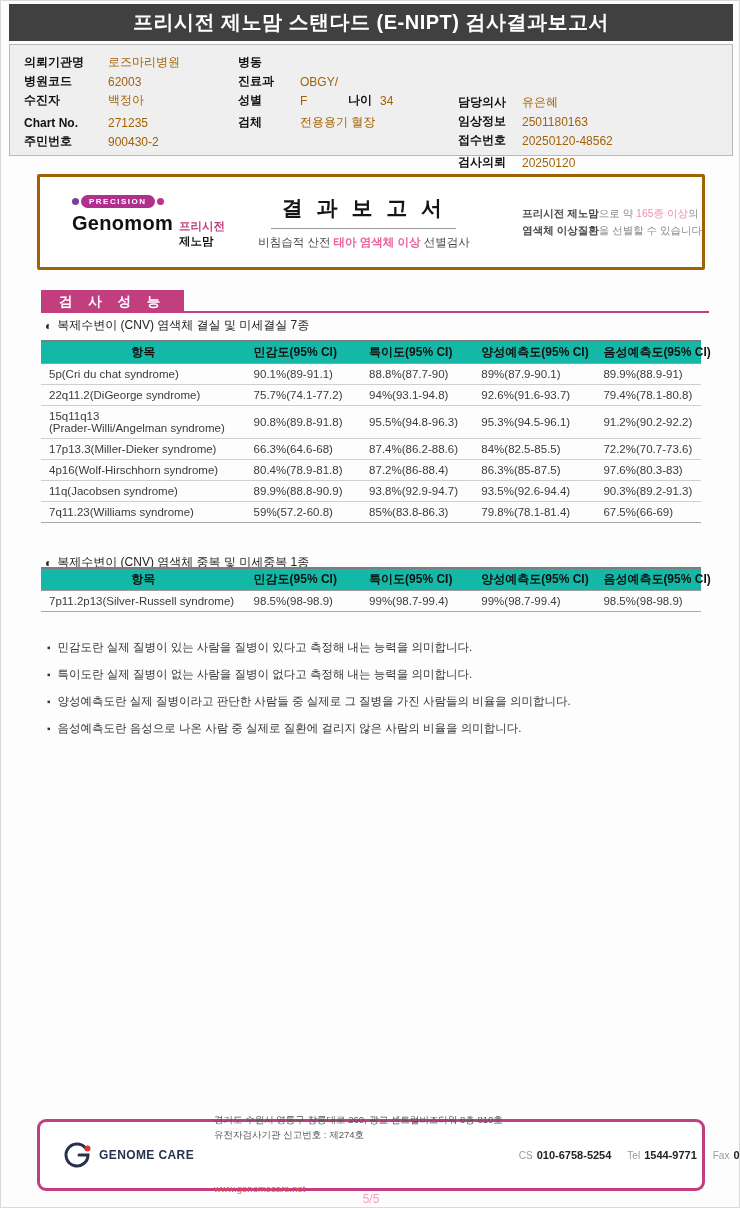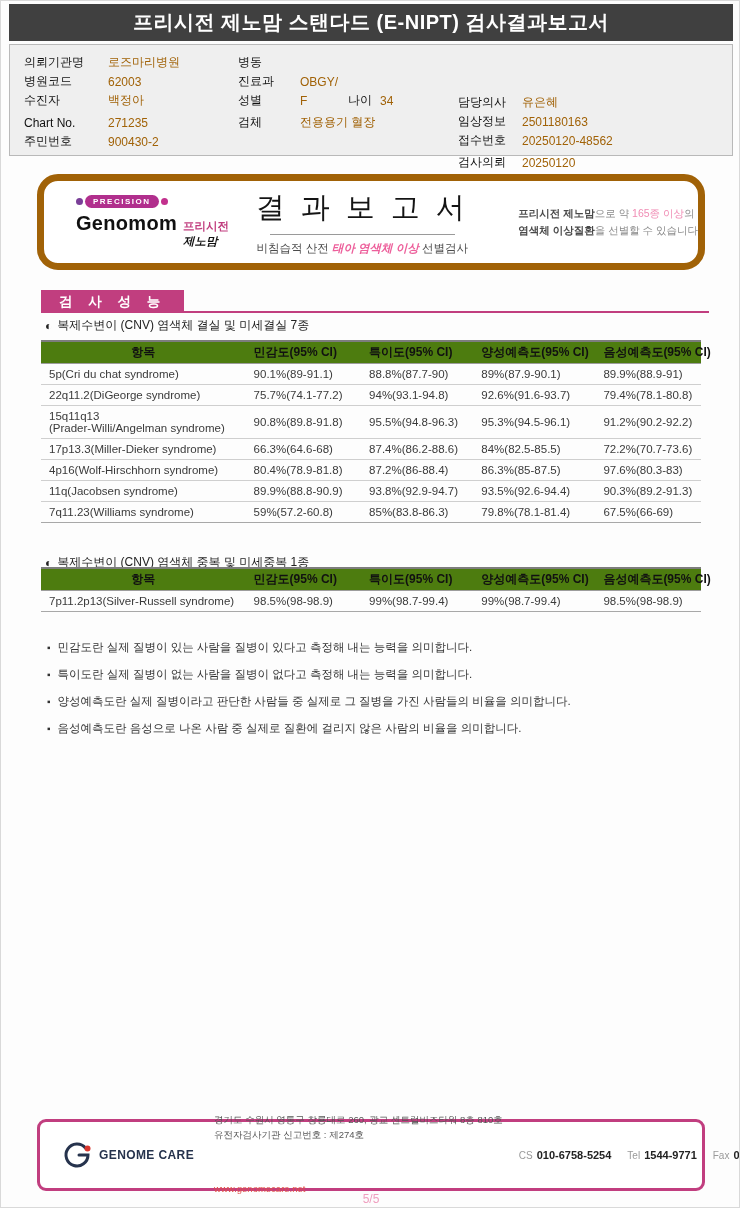--- a/index.html
+++ b/index.html
@@ -19,52 +19,52 @@
   .info-panel {
     position:absolute; top:43px; left:8px; width:724px; height:112px;
     background:#efefef; border:1px solid #b9b9b9;
   }
   .info-col { position:absolute; top:8px; font-size:12px; }
   .info-col.c1 { left:14px; }
   .info-col.c2 { left:228px; }
   .info-col.c3 { left:448px;margin-top:40px; }
   .info-row { height:19px; display:flex; align-items:center; white-space:nowrap; }
   .info-row.gap { margin-top:3px; }
-  .info-label { font-weight:normal; color:#111; display:inline-block; }
+  .info-label { font-weight:bold; color:#111; display:inline-block; }
   .c1 .info-label { width:84px; }
   .c2 .info-label { width:62px; }
   .c3 .info-label { width:64px; }
   .info-value { color:#a16207; }
   .inline-pair .mini-val { display:inline-block; width:48px; }
   .inline-pair .info-label.second { width:auto; margin-right:8px; }
   
   .result-banner {
     position:absolute; top:173px; left:36px; width:668px; height:96px;
-    background:#fff; border:7px solid #a16207; border-radius:21px;
+    background:#fff; border:3px solid #a16207; border-radius:2px;
     display:flex; align-items:center;
   }
   .brand-block { margin-left:32px; width:180px; }
   .precision-badge { display:flex; align-items:center; margin-bottom:4px; }
   .dot { width:7px; height:7px; border-radius:50%; }
   .dot.left { background:#7a3f98; margin-right:2px; }
   .dot.right { background:#c2308d; margin-left:2px; }
   .precision-pill {
     background:#b12f8d; color:#fff; font-size:8px; font-weight:bold;
     letter-spacing:1.5px; padding:2px 8px; border-radius:7px;
   }
   .brand-line { display:flex; align-items:baseline; }
   .brand-name { font-size:20px; font-weight:800; color:#101010; letter-spacing:0.3px; }
   .brand-kr { font-size:11.5px; font-weight:bold; margin-left:6px; }
   .brand-kr .pink { color:#c13e7f; }
-  .brand-kr .black { color:#111;font-style:italic; }
+  .brand-kr .black { color:#111; }
   .report-title-block { width:250px; text-align:center; margin-left:8px; }
-  .report-title { font-size:29px; font-weight:400; color:#141414; letter-spacing:4px; white-space:nowrap; }
+  .report-title { font-size:21px; font-weight:700; color:#141414; letter-spacing:4px; white-space:nowrap; }
   .report-title-rule { width:185px; height:1px; background:#9a9a9a; margin:6px auto 6px auto; }
   .report-subtitle { font-size:11.5px; color:#4a4a4a; white-space:nowrap; }
-  .report-subtitle .pink-bold { color:#ed5f9b; font-weight:bold;font-style:italic; }
+  .report-subtitle .pink-bold { color:#ed5f9b; font-weight:bold; }
   .banner-note { margin-left:42px; font-size:10.5px; line-height:1.65; color:#8a8a8a; white-space:nowrap; }
   .banner-note b { color:#4a4a4a; }
   .banner-note .pink { color:#f08cb4; }
   
   .section-header { position:absolute; top:289px; left:40px; width:668px; height:24px; }
   .section-line { position:absolute; left:0; top:21px; width:668px; height:2px; background:#c13e7f; }
   .section-box {
     position:absolute; left:0; top:0; height:23px; padding:0 18px;
     background:#c13e7f; color:#fff; font-size:13.5px; font-weight:bold;
     letter-spacing:6px; display:flex; align-items:center;
@@ -72,21 +72,21 @@
   
   .tbl-caption { position:absolute; left:44px; font-size:12px; color:#222; display:flex; align-items:center; }
   .tbl-caption .half-circle { font-size:12px; margin-right:5px; color:#222; }
   .caption-1 { top:316px; }
   .caption-2 { top:553px; }
   
   table.perf { position:absolute; left:40px; width:660px; border-collapse:collapse; table-layout:fixed; }
   .table-1 { top:339px; }
   .table-2 { top:566px; }
   table.perf th {
-    background:#4d7c0f; font-size:12px; font-weight:bold; color:#111;
+    background:#14b8a6; font-size:12px; font-weight:bold; color:#111;
     border-top:2px solid #7d7d7d; border-bottom:1px solid #9d9d9d;
     height:22px; padding:2px 8px; text-align:left; white-space:nowrap;
   }
   table.perf th.item-col { text-align:center; }
   table.perf td {
     font-size:11.5px; color:#3a3a3a; padding:4px 8px;
     border-bottom:1px solid #cfcfcf; white-space:pre-line; vertical-align:middle;
   }
   table.perf tr:last-child td { border-bottom:1.5px solid #a8a8a8; }
   

